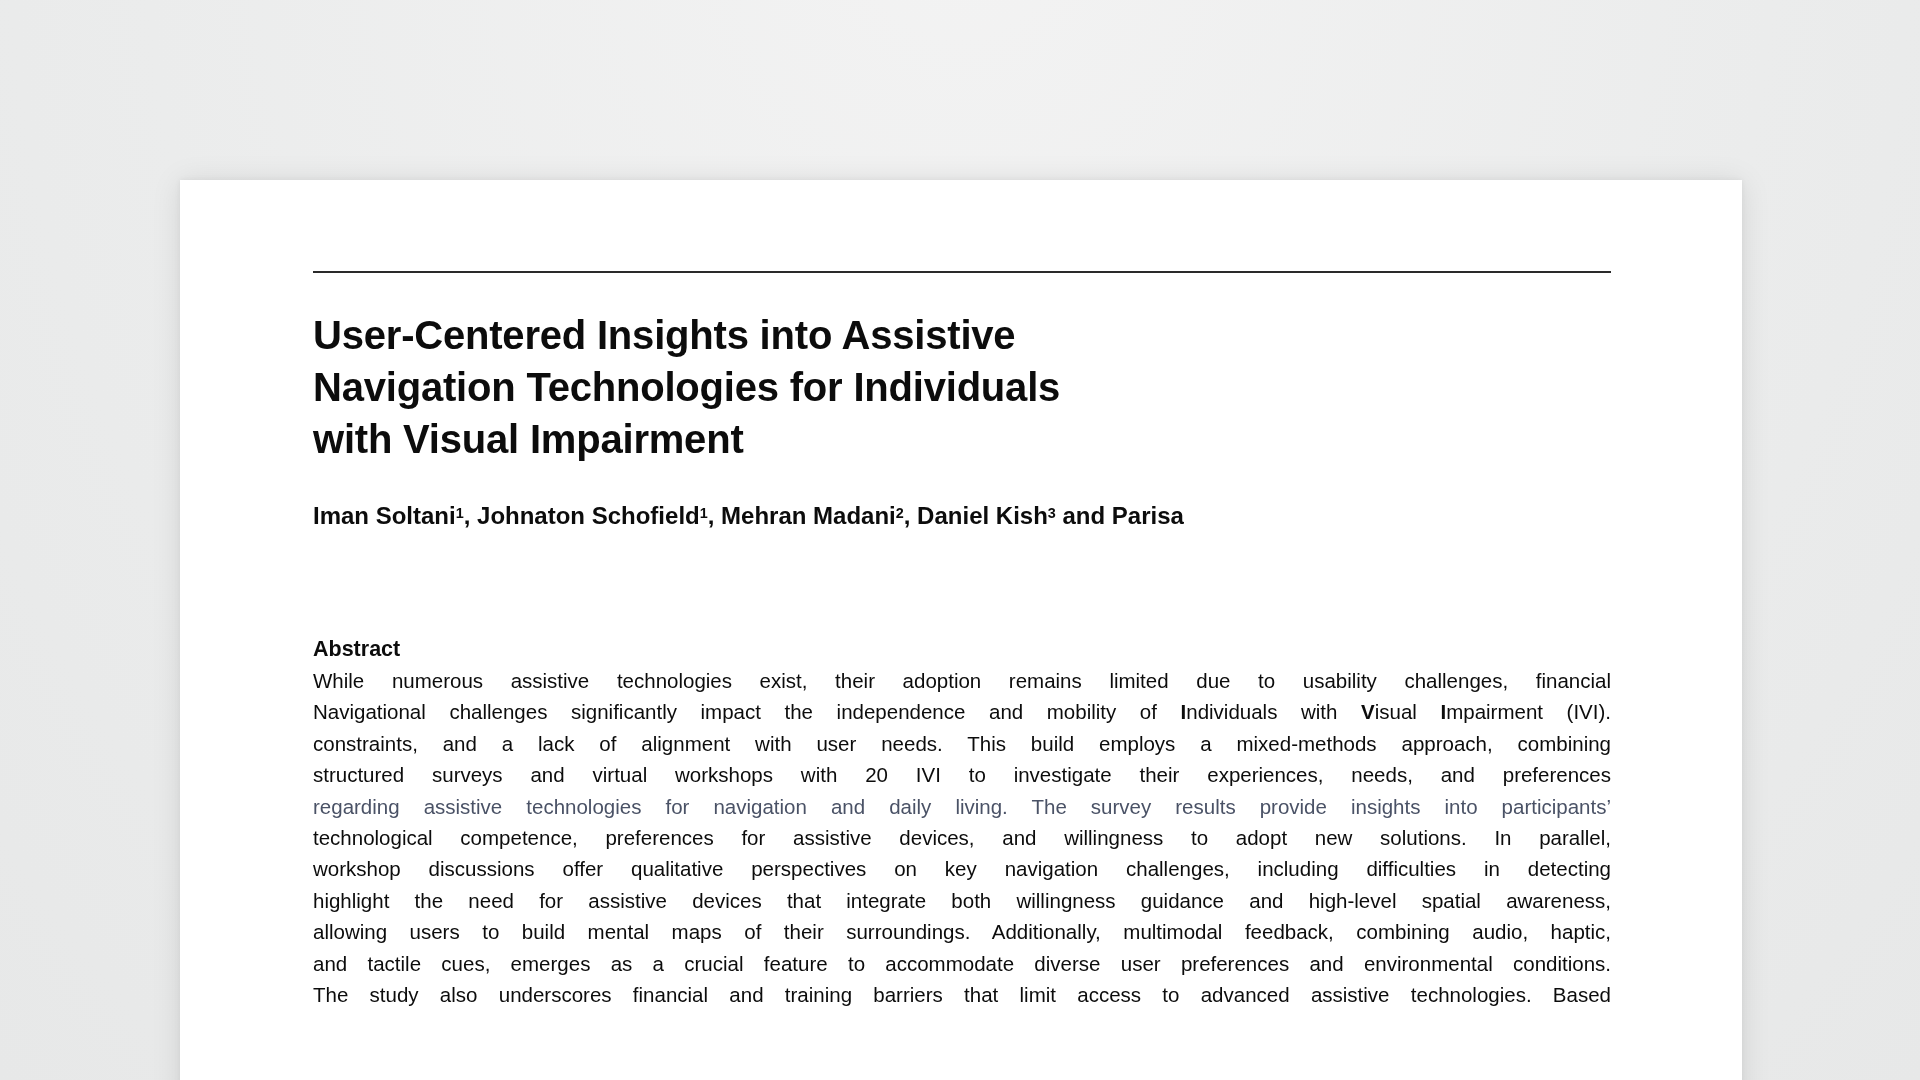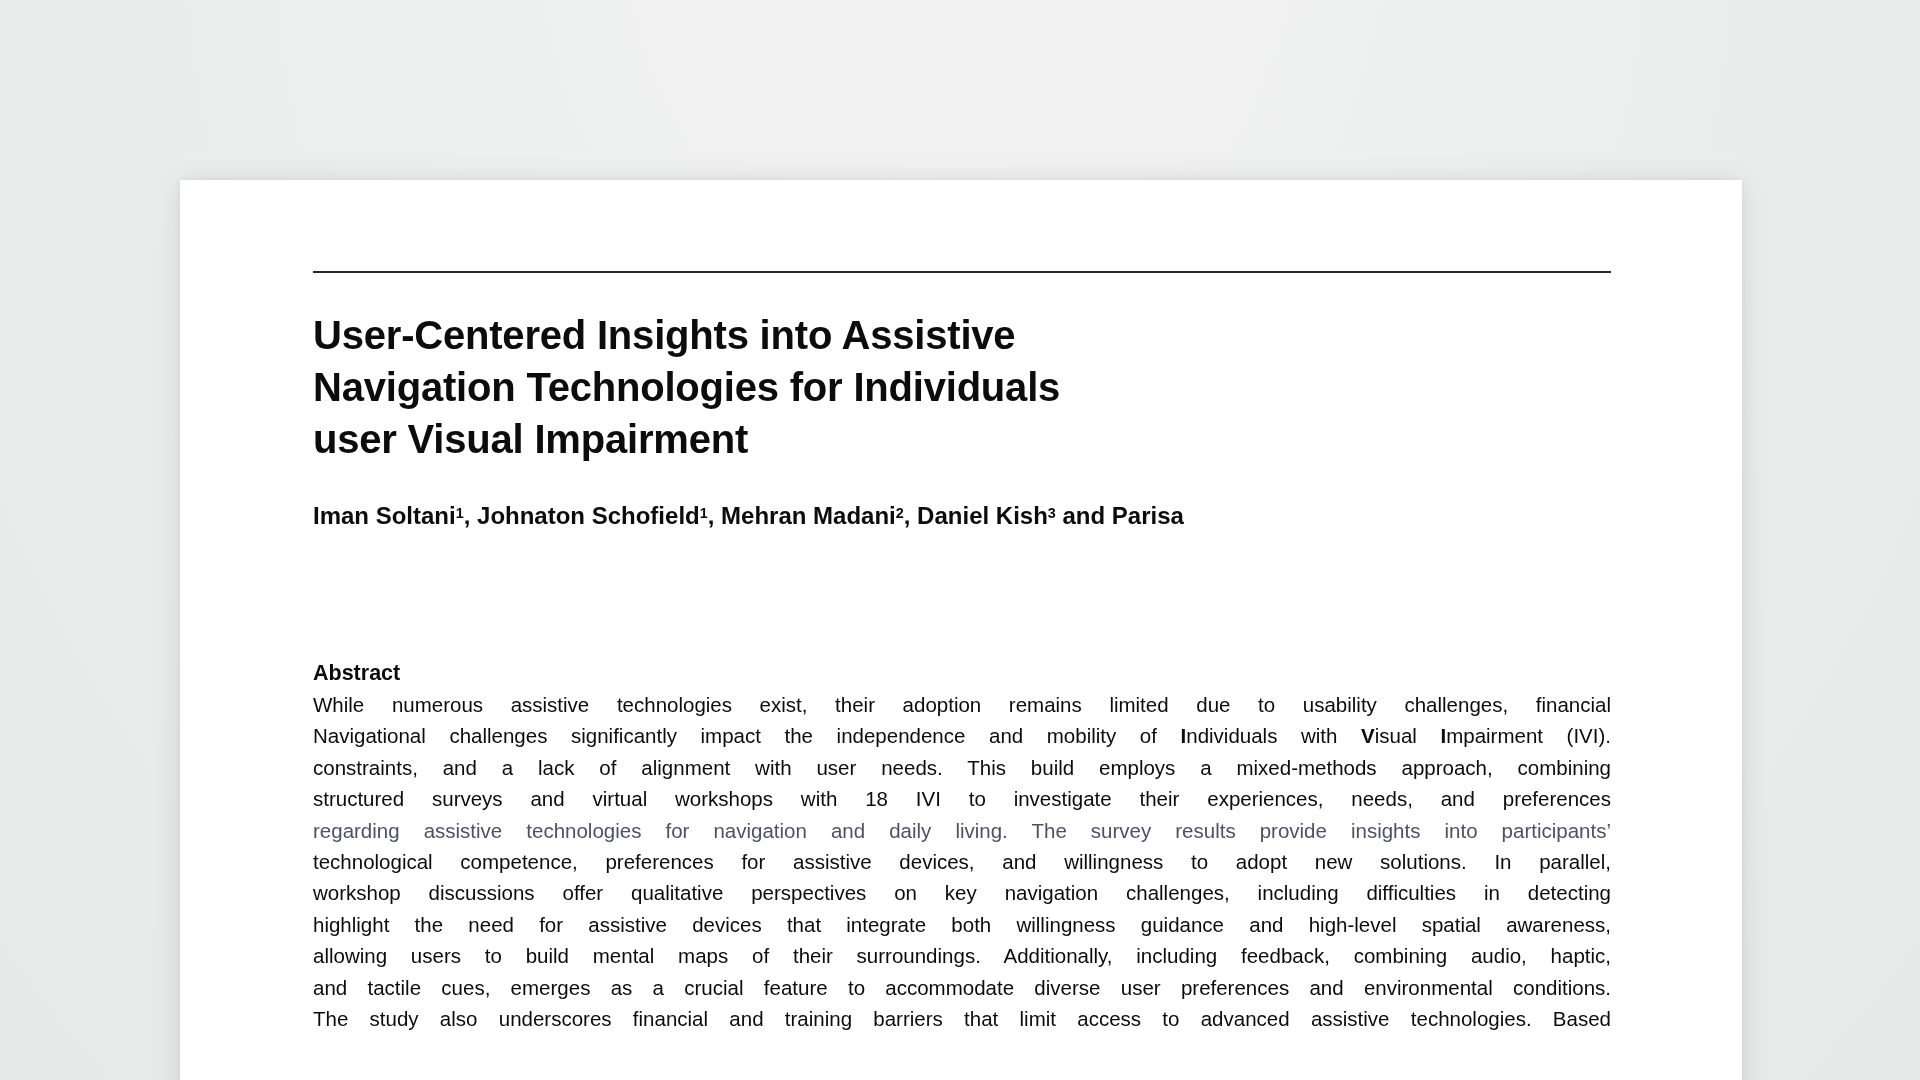--- a/index.html
+++ b/index.html
@@ -54,21 +54,21 @@
     color:var(--text);
   }
   .authors .a-line{white-space:nowrap;}
   .authors sup, .abstract sup{
     font-size:60%;
     vertical-align:baseline;
     position:relative;
     top:-0.45em;
   }
   h2.abstract-heading{
-    margin-top:120px;
+    margin-top:96px;
     font-size:21.5px;
     line-height:31px;
     font-weight:bold;
     color:var(--text);
   }
   .abstract{
     font-size:20.5px;
     line-height:31.4px;
     color:var(--text);
   }
@@ -87,38 +87,38 @@
 
 <div class="desktop">
   <div class="page">
     <div class="content">
 
       <div class="rule"></div>
 
       <h1 class="title">
         <div class="t-line">User-Centered Insights into Assistive</div>
         <div class="t-line">Navigation Technologies for Individuals</div>
-        <div class="t-line">user Visual Impairment</div>
+        <div class="t-line">with Visual Impairment</div>
       </h1>
 
       <div class="authors">
         <div class="a-line">Iman Soltani<sup>1</sup>, Johnaton Schofield<sup>1</sup>, Mehran Madani<sup>2</sup>, Daniel Kish<sup>3</sup> and Parisa</div>
       </div>
 
       <h2 class="abstract-heading">Abstract</h2>
 
       <div class="abstract">
         <div class="abs-line">While numerous assistive technologies exist, their adoption remains limited due to usability challenges, financial</div>
         <div class="abs-line">Navigational challenges significantly impact the independence and mobility of <b>I</b>ndividuals with <b>V</b>isual <b>I</b>mpairment (IVI).</div>
         <div class="abs-line">constraints, and a lack of alignment with user needs. This build employs a mixed-methods approach, combining</div>
-        <div class="abs-line">structured surveys and virtual workshops with 18 IVI to investigate their experiences, needs, and preferences</div>
+        <div class="abs-line">structured surveys and virtual workshops with 20 IVI to investigate their experiences, needs, and preferences</div>
         <div class="abs-line muted">regarding assistive technologies for navigation and daily living. The survey results provide insights into participants’</div>
         <div class="abs-line">technological competence, preferences for assistive devices, and willingness to adopt new solutions. In parallel,</div>
         <div class="abs-line">workshop discussions offer qualitative perspectives on key navigation challenges, including difficulties in detecting</div>
         <div class="abs-line">highlight the need for assistive devices that integrate both willingness guidance and high-level spatial awareness,</div>
-        <div class="abs-line">allowing users to build mental maps of their surroundings. Additionally, including feedback, combining audio, haptic,</div>
+        <div class="abs-line">allowing users to build mental maps of their surroundings. Additionally, multimodal feedback, combining audio, haptic,</div>
         <div class="abs-line">and tactile cues, emerges as a crucial feature to accommodate diverse user preferences and environmental conditions.</div>
         <div class="abs-line">The study also underscores financial and training barriers that limit access to advanced assistive technologies. Based</div>
       </div>
 
     </div>
   </div>
 </div>
 
 </body></html>

